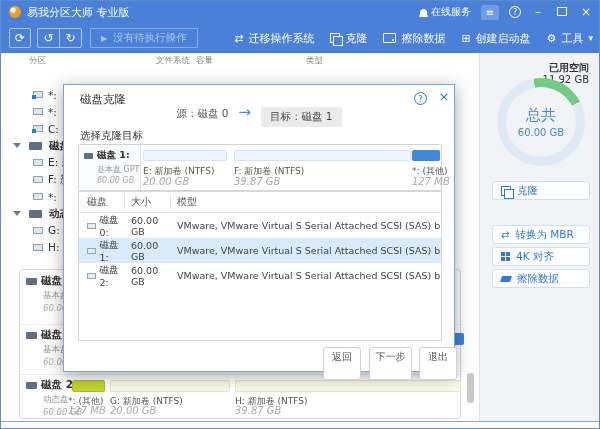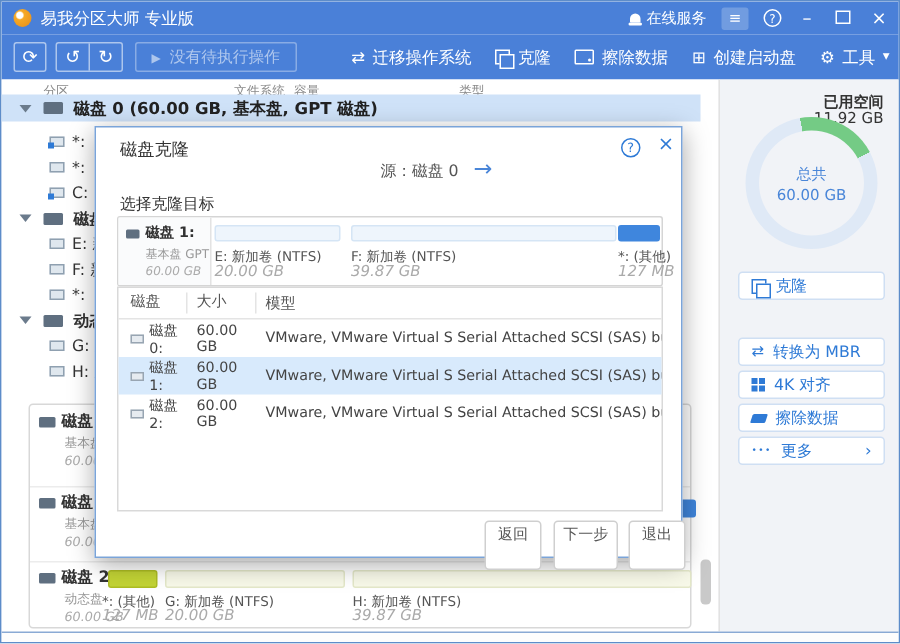--- a/index.html
+++ b/index.html
@@ -63,41 +63,41 @@
   .lsq.l0{background:#3f86dd;}
   .lsq.l1{background:#c3d435;}
   .lsq.l2{background:#f6f6ee;border:1px solid #c9c9bd;box-sizing:border-box;}
   #vthumb{position:absolute;left:466px;top:320px;width:7px;height:30px;background:#c9c9c9;border-radius:3px;}
   
   #sidebar{left:478px;top:52px;width:122px;height:368px;background:#f1f3f7;border-left:1px solid #e2e2e2;box-sizing:border-box;}
   .used{position:absolute;right:12px;top:8px;text-align:left;font-size:10px;color:#333;font-weight:bold;}
   .usedv{position:absolute;right:12px;top:21px;text-align:right;font-size:10px;color:#333;}
   #donut{position:absolute;left:17px;top:25px;width:88px;height:88px;border-radius:50%;background:conic-gradient(from -10deg,#74cb85 0 72deg,#dfe9f6 72deg 360deg);}
   #donut .hole{position:absolute;left:9px;top:9px;width:70px;height:70px;border-radius:50%;background:#f1f3f7;display:flex;flex-direction:column;align-items:center;justify-content:center;gap:2px;}
-  .tot1{font-size:10px;color:#4a86d8;}
+  .tot1{font-size:15px;color:#4a86d8;}
   .tot2{font-size:10px;color:#4a86d8;}
   .sbtn{position:absolute;left:12px;width:98px;height:19px;background:#fff;border:1px solid #cfdff3;border-radius:3px;display:flex;align-items:center;gap:6px;padding-left:8px;box-sizing:border-box;color:#2e7ad6;font-size:10.5px;}
   .ic-trash{position:relative;width:8px;height:8px;border:1px solid #2e7ad6;border-radius:0 0 2px 2px;display:inline-block;box-sizing:border-box;margin-top:2px;}
   .ic-trash::before{content:"";position:absolute;left:-2px;top:-3px;width:10px;height:2px;background:#2e7ad6;}
   .ic-grid{width:9px;height:9px;display:inline-block;background:
     linear-gradient(#2e7ad6,#2e7ad6) 0 0/4px 4px no-repeat,
     linear-gradient(#2e7ad6,#2e7ad6) 5px 0/4px 4px no-repeat,
     linear-gradient(#2e7ad6,#2e7ad6) 0 5px/4px 4px no-repeat,
     linear-gradient(#2e7ad6,#2e7ad6) 5px 5px/4px 4px no-repeat;}
   .ic-erase{width:10px;height:6px;background:#2e7ad6;border-radius:1px;transform:skewX(-18deg);display:inline-block;}
   .ic-swap{font-size:10px;color:#2e7ad6;}
   .morearrow{margin-left:auto;margin-right:8px;color:#2e7ad6;font-size:11px;}
   
   #footer{left:0;top:420px;width:600px;height:8px;background:#fdfdfd;border-top:1px solid #89a9d4;box-sizing:border-box;}
   
   #dialog{left:62px;top:83px;width:392px;height:288px;background:#fff;border:1px solid #7aa4d9;box-shadow:0 4px 16px rgba(0,0,0,.35);box-sizing:border-box;z-index:10;}
   .dtitle{position:absolute;left:16px;top:7px;font-size:11.5px;color:#333;}
   .dhelp{position:absolute;left:350px;top:7px;width:13px;height:13px;border:1px solid #2e7ad6;color:#2e7ad6;border-radius:50%;font-size:8.5px;text-align:center;line-height:12px;box-sizing:border-box;}
   .dclose{position:absolute;left:372px;top:4px;width:16px;height:16px;color:#2e7ad6;font-size:13px;text-align:center;line-height:16px;}
-  .srcrow{position:absolute;left:0;top:22px;width:100%;display:flex;align-items:flex-start;justify-content:center;gap:10px;padding-left:32px;}
+  .srcrow{position:absolute;left:0;top:22px;width:100%;display:flex;align-items:flex-start;justify-content:center;gap:10px;}
   .srctext{font-size:10.5px;color:#555;}
   .bigarrow{color:#4a86d8;font-size:15px;line-height:10px;}
   .targetbox{background:#ebebeb;border-radius:2px;padding:3px 9px;font-size:10.5px;color:#444;}
   .dsection{position:absolute;left:16px;top:44px;font-size:10.5px;color:#333;}
   .dbox{position:absolute;left:14px;top:59px;width:364px;height:47px;border:1px solid #d5d5d5;border-radius:2px;box-sizing:border-box;}
   .dinfo{position:absolute;left:0;top:0;width:62px;height:100%;background:#fafbfc;border-right:1px solid #e3e3e3;box-sizing:border-box;padding:4px 0 0 5px;}
   .dinfo .cname{font-size:9.5px;}
   .dinfo .ckind,.dinfo .csize{padding-left:13px;font-size:8px;}
   .dbars{position:absolute;left:62px;top:0;right:0;bottom:0;}
   .dbars .bar{height:11px;top:5px;}
@@ -177,25 +177,20 @@
       </span>
     </div>
   </div>
 
   <div id="content" class="abs">
     <span class="colh" style="left:28px;">分区</span>
     <span class="colh" style="left:155px;">文件系统</span>
     <span class="colh" style="left:195px;text-align:center;">容量</span>
     <span class="colh" style="left:305px;">类型</span>
 
-    <div id="selrow">
-      <span class="chev" style="margin-left:12px;"></span>
-      <span class="di" style="margin-left:8px;"></span>
-      <span style="margin-left:7px;font-weight:bold;color:#222;">磁盘 0 (60.00 GB, 基本盘, GPT 磁盘)</span>
-    </div>
 
     <div class="trow" style="top:33px;">
         <span class="pi boot" style="margin-left:32px;"></span>
         <span style="margin-left:5px;">*:</span>
       </div>
     <div class="trow" style="top:50px;">
         <span class="pi" style="margin-left:32px;"></span>
         <span style="margin-left:5px;">*:</span>
       </div>
     <div class="trow" style="top:67px;">
@@ -306,37 +301,33 @@
       <span>转换为 MBR</span>
     </div>
     <div class="sbtn" style="top:194px;">
       <span class="ic-grid"></span>
       <span>4K 对齐</span>
     </div>
     <div class="sbtn" style="top:216px;">
       <span class="ic-erase"></span>
       <span>擦除数据</span>
     </div>
-    <div class="sbtn" style="top:238px;">
-      <span style="font-size:6px;letter-spacing:1px;color:#2e7ad6;">•••</span>
-      <span>更多</span>
-      <span class="morearrow">›</span>
-    </div>
   </div>
 
   <div id="footer" class="abs"></div>
 
   <div id="dialog" class="abs">
     <span class="dtitle">磁盘克隆</span>
     <span class="dhelp"><span>?</span></span>
     <span class="dclose">×</span>
 
     <div class="srcrow">
       <span class="srctext">源：磁盘 0</span>
       <span class="bigarrow">→</span>
+      <span class="targetbox">目标：磁盘 1</span>
     </div>
 
     <div class="dsection">选择克隆目标</div>
 
     <div class="dbox">
       <div class="dinfo">
         <div class="cname">
             <span class="di" style="width:9px;height:6px;"></span>
             <span>磁盘 1:</span>
           </div>

